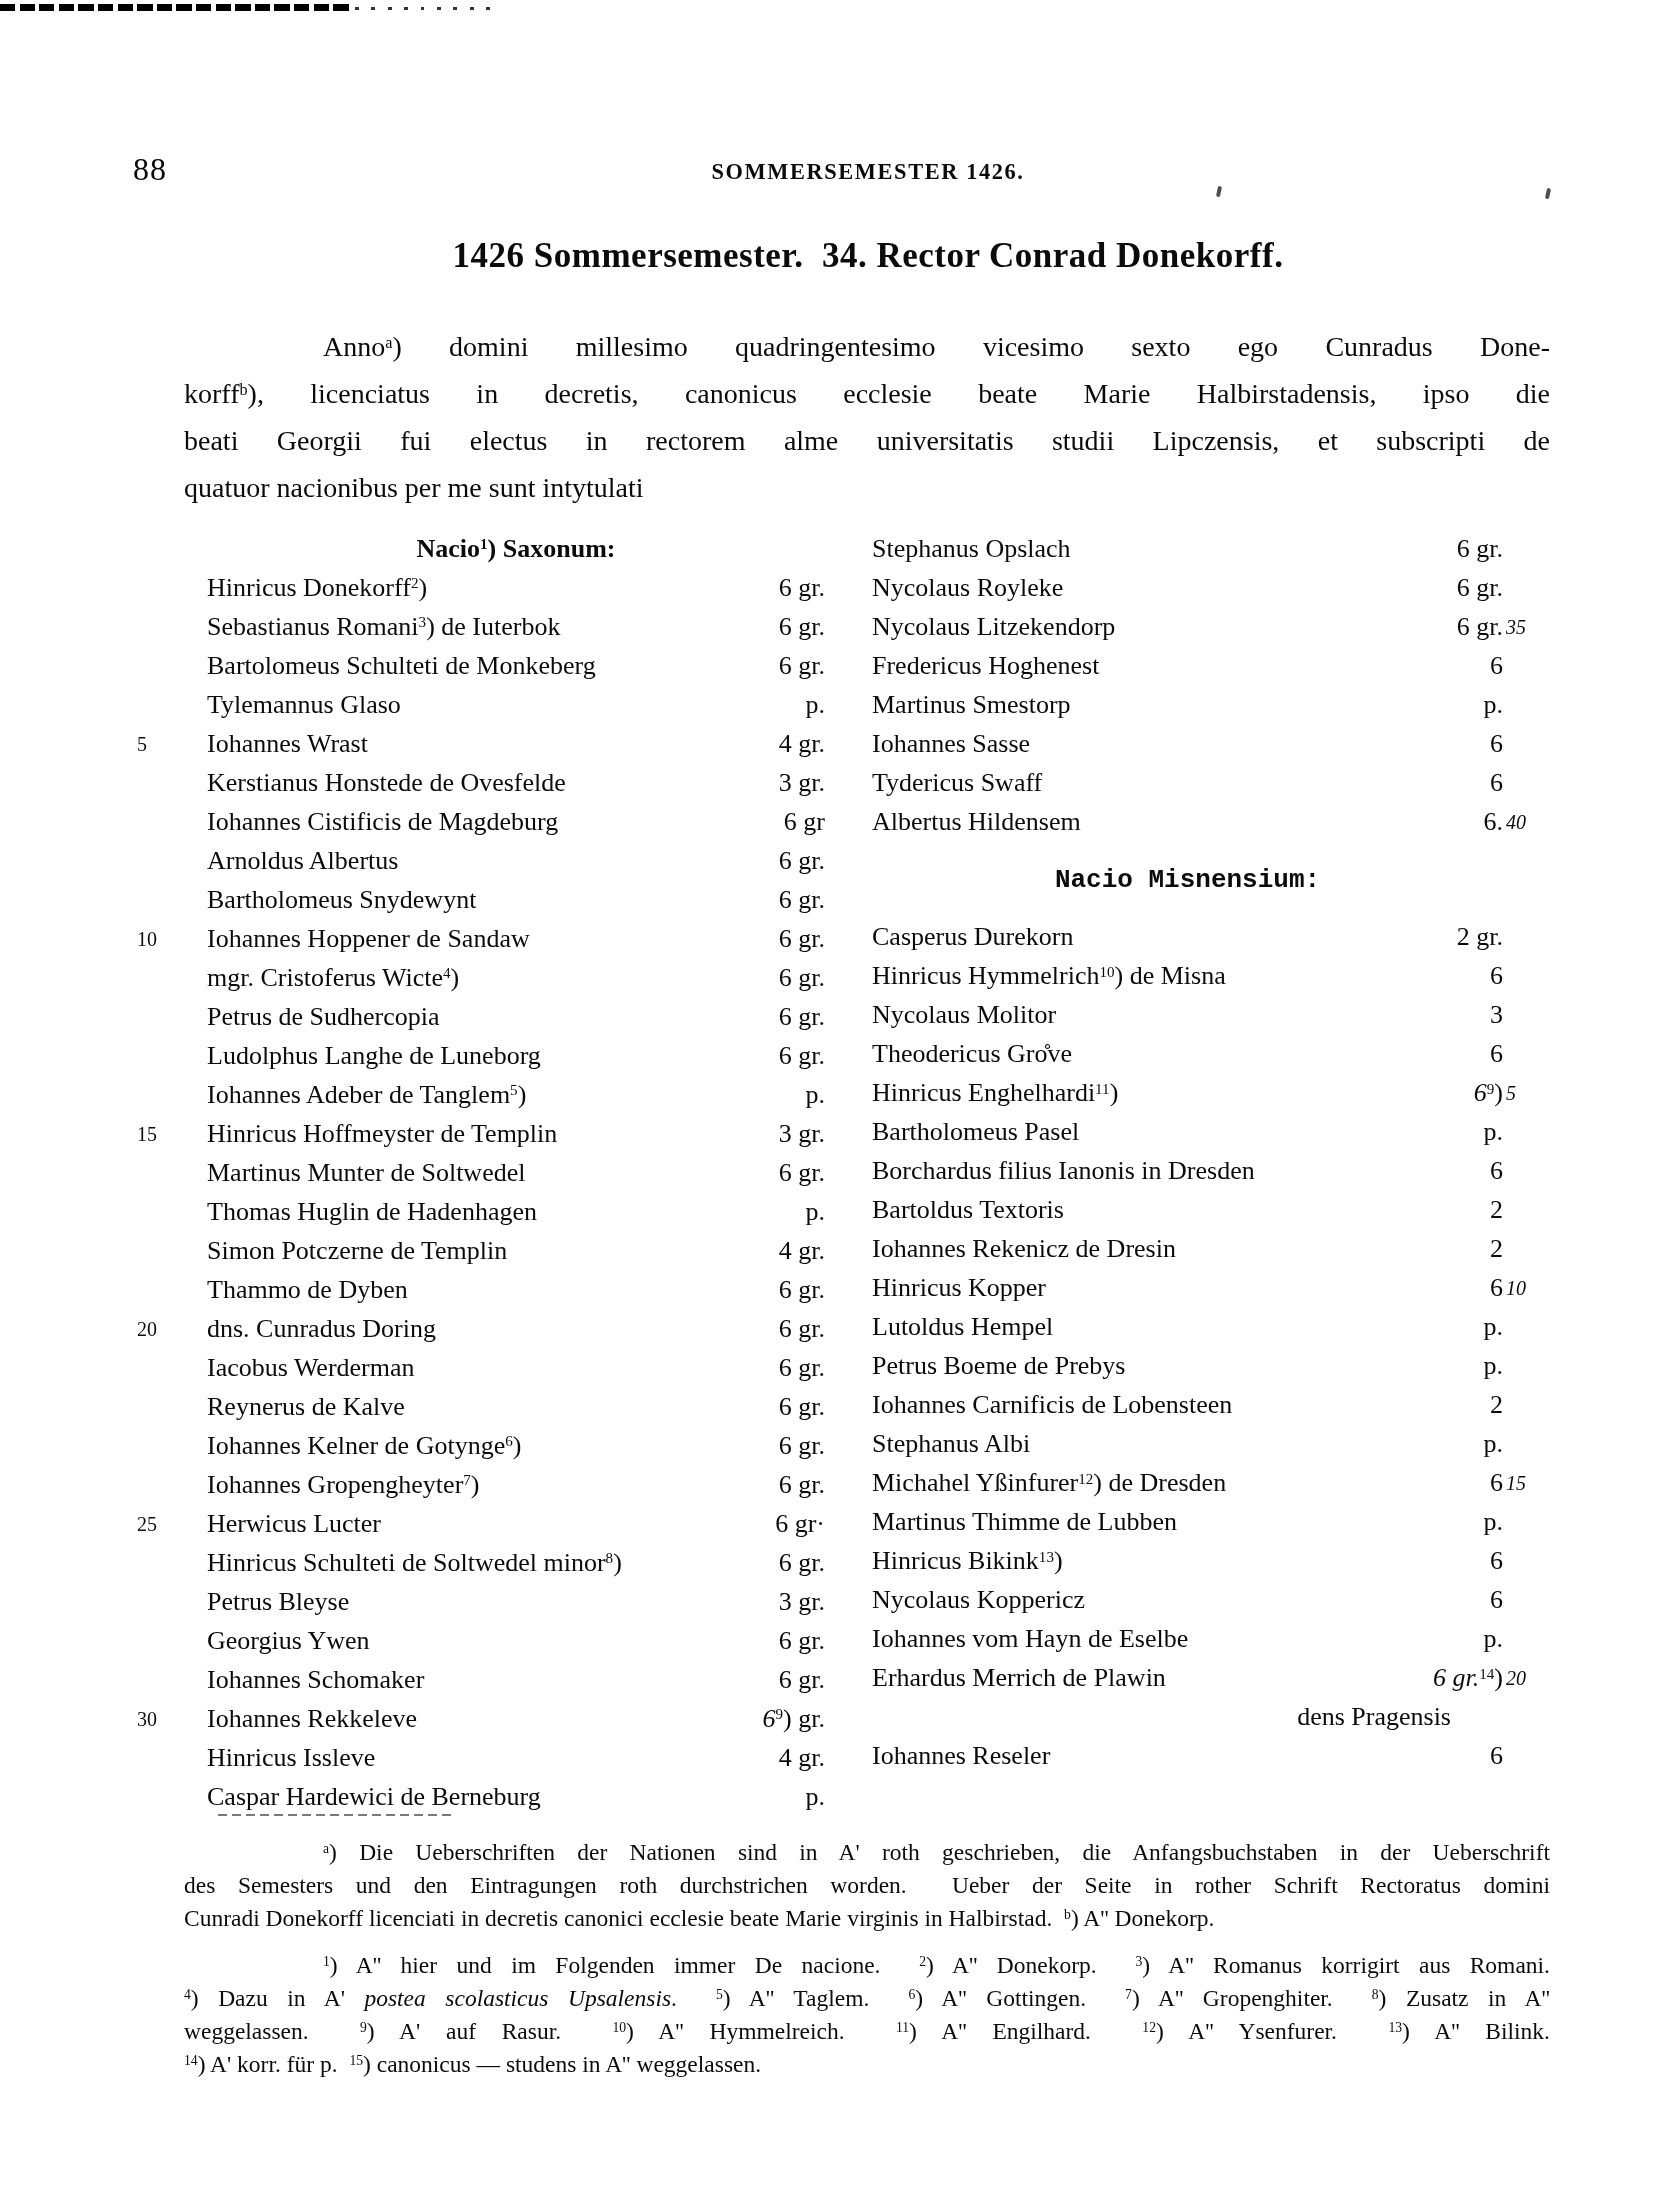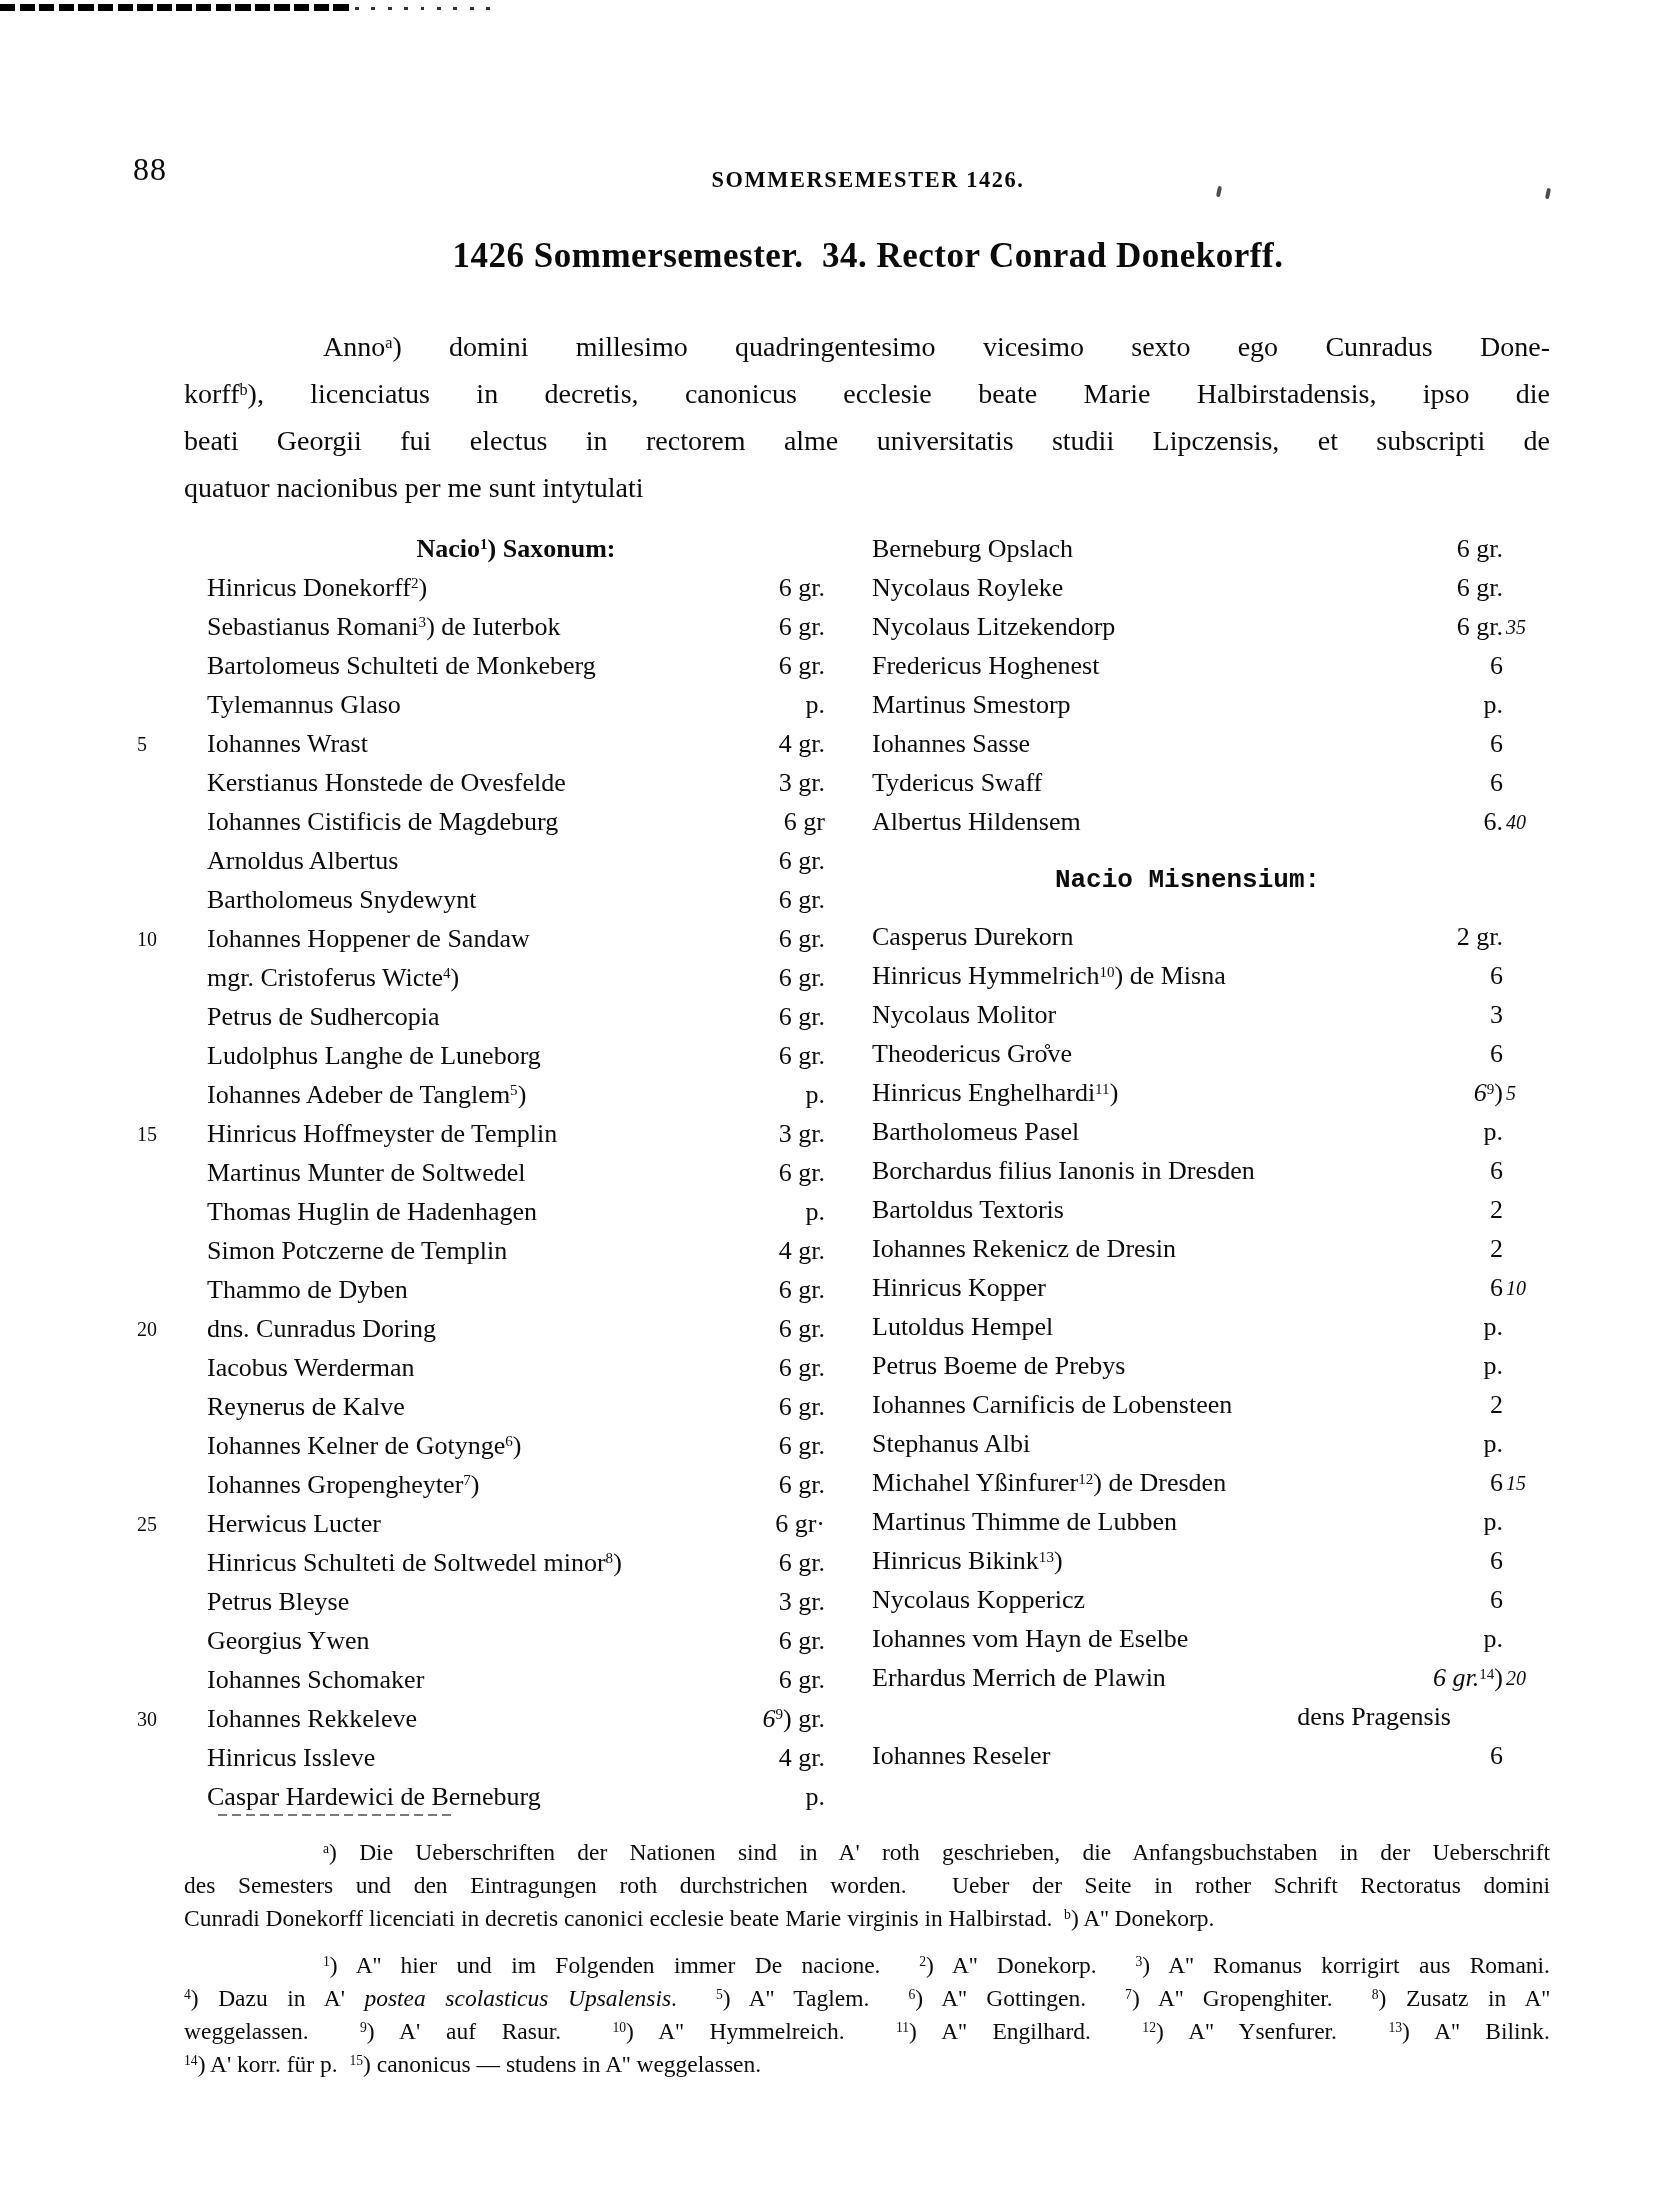--- a/index.html
+++ b/index.html
@@ -25,21 +25,21 @@
   .speck.s1 { left:1217px; top:186px; }
   .speck.s2 { left:1546px; top:188px; }
   .separator-dashes {
     position:absolute; left:218px; top:1814px; width:235px; height:1.6px;
     background:repeating-linear-gradient(90deg,#333 0 8.7px,transparent 8.7px 14px);
     opacity:.65;
   }
   
   .page-number { position:absolute; left:133px; top:151px; font-size:32px; letter-spacing:1.1px; }
   .running-title {
-    position:absolute; left:186px; top:167px; width:1364px;
+    position:absolute; left:186px; top:159px; width:1364px;
     text-align:center; font-size:22.4px; font-weight:bold; letter-spacing:1.6px;
   }
   .main-title {
     position:absolute; left:186px; top:236px; width:1364px;
     text-align:center; font-size:35px; font-weight:bold; letter-spacing:0.5px;
   }
   
   .intro { position:absolute; left:184px; top:323px; width:1366px; font-size:28px; }
   .intro .line { height:47px; line-height:47px; }
   .justify-full { text-align:justify; text-align-last:justify; }
@@ -218,21 +218,21 @@
       <div class="row">
         <span class="name">Caspar Hardewici de Berneburg</span>
         <span class="fee">p.</span>
       </div>
     </div>
 </div>
 
 <div class="column-right">
   <div>
       <div class="row">
-        <span class="name">Berneburg Opslach</span>
+        <span class="name">Stephanus Opslach</span>
         <span class="fee">6 gr.</span>
       </div>
       <div class="row">
         <span class="name">Nycolaus Royleke</span>
         <span class="fee">6 gr.</span>
       </div>
       <div class="row">
         <span class="name">Nycolaus Litzekendorp</span>
         <span class="fee">6 gr.</span>
         <span class="margno">35</span>

